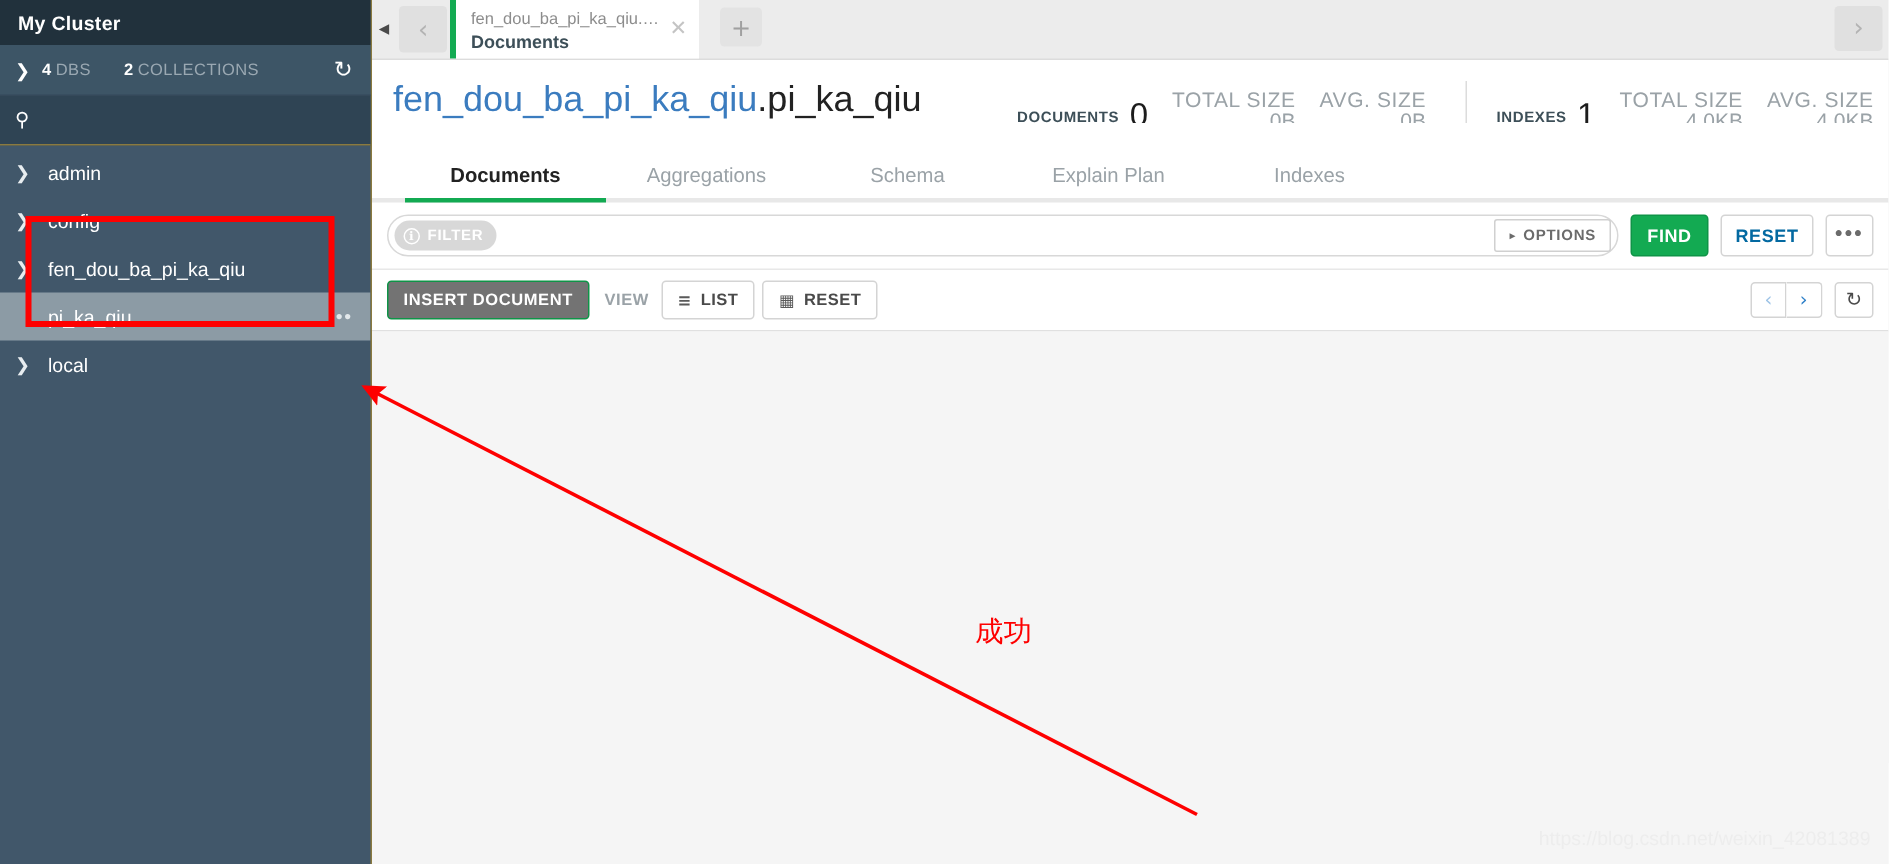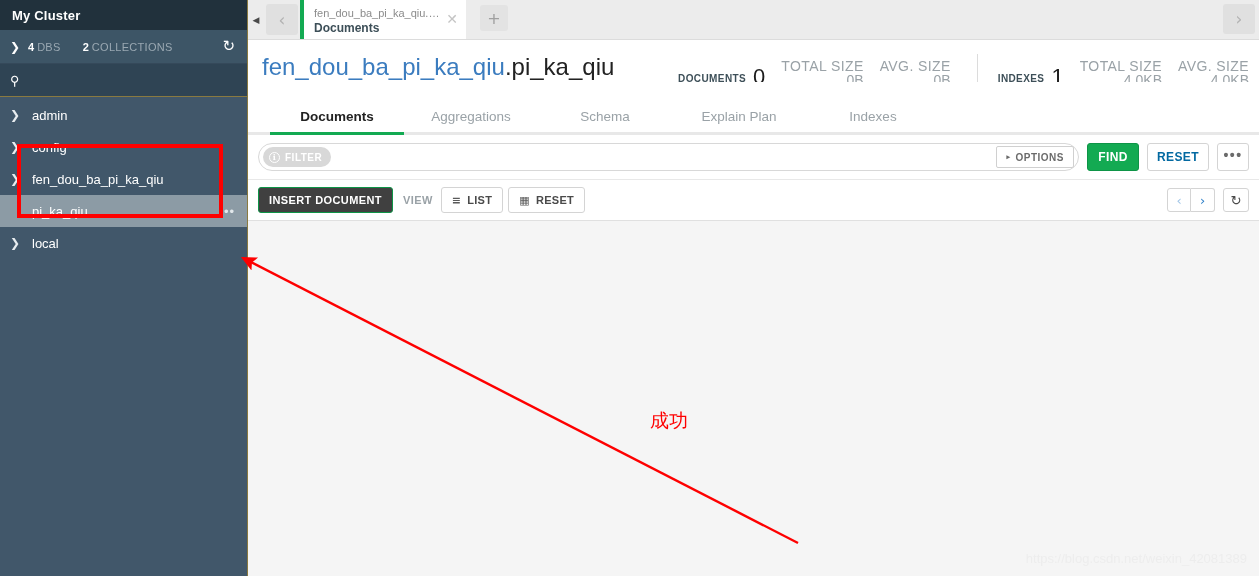--- a/index.html
+++ b/index.html
@@ -294,21 +294,21 @@
   }
 
   
   .toolbar {
     background: #ffffff;
     padding: 7px 10px;
     display: flex; align-items: center;
     border-bottom: 1px solid #e0e0e0;
   }
   .btn-insert {
-    height: 26px; background: #404040; color: #ffffff;
+    height: 26px; background: #737373; color: #ffffff;
     border: 1px solid #0e9447; border-radius: 3px;
     font-size: 11px; font-weight: bold; letter-spacing: .4px;
     display: flex; align-items: center; padding: 0 10px;
     cursor: pointer;
   }
   .view-lbl {
     color: #9aa2a7; font-size: 11px; font-weight: bold;
     letter-spacing: .4px; margin: 0 8px 0 10px;
   }
   .seg {

